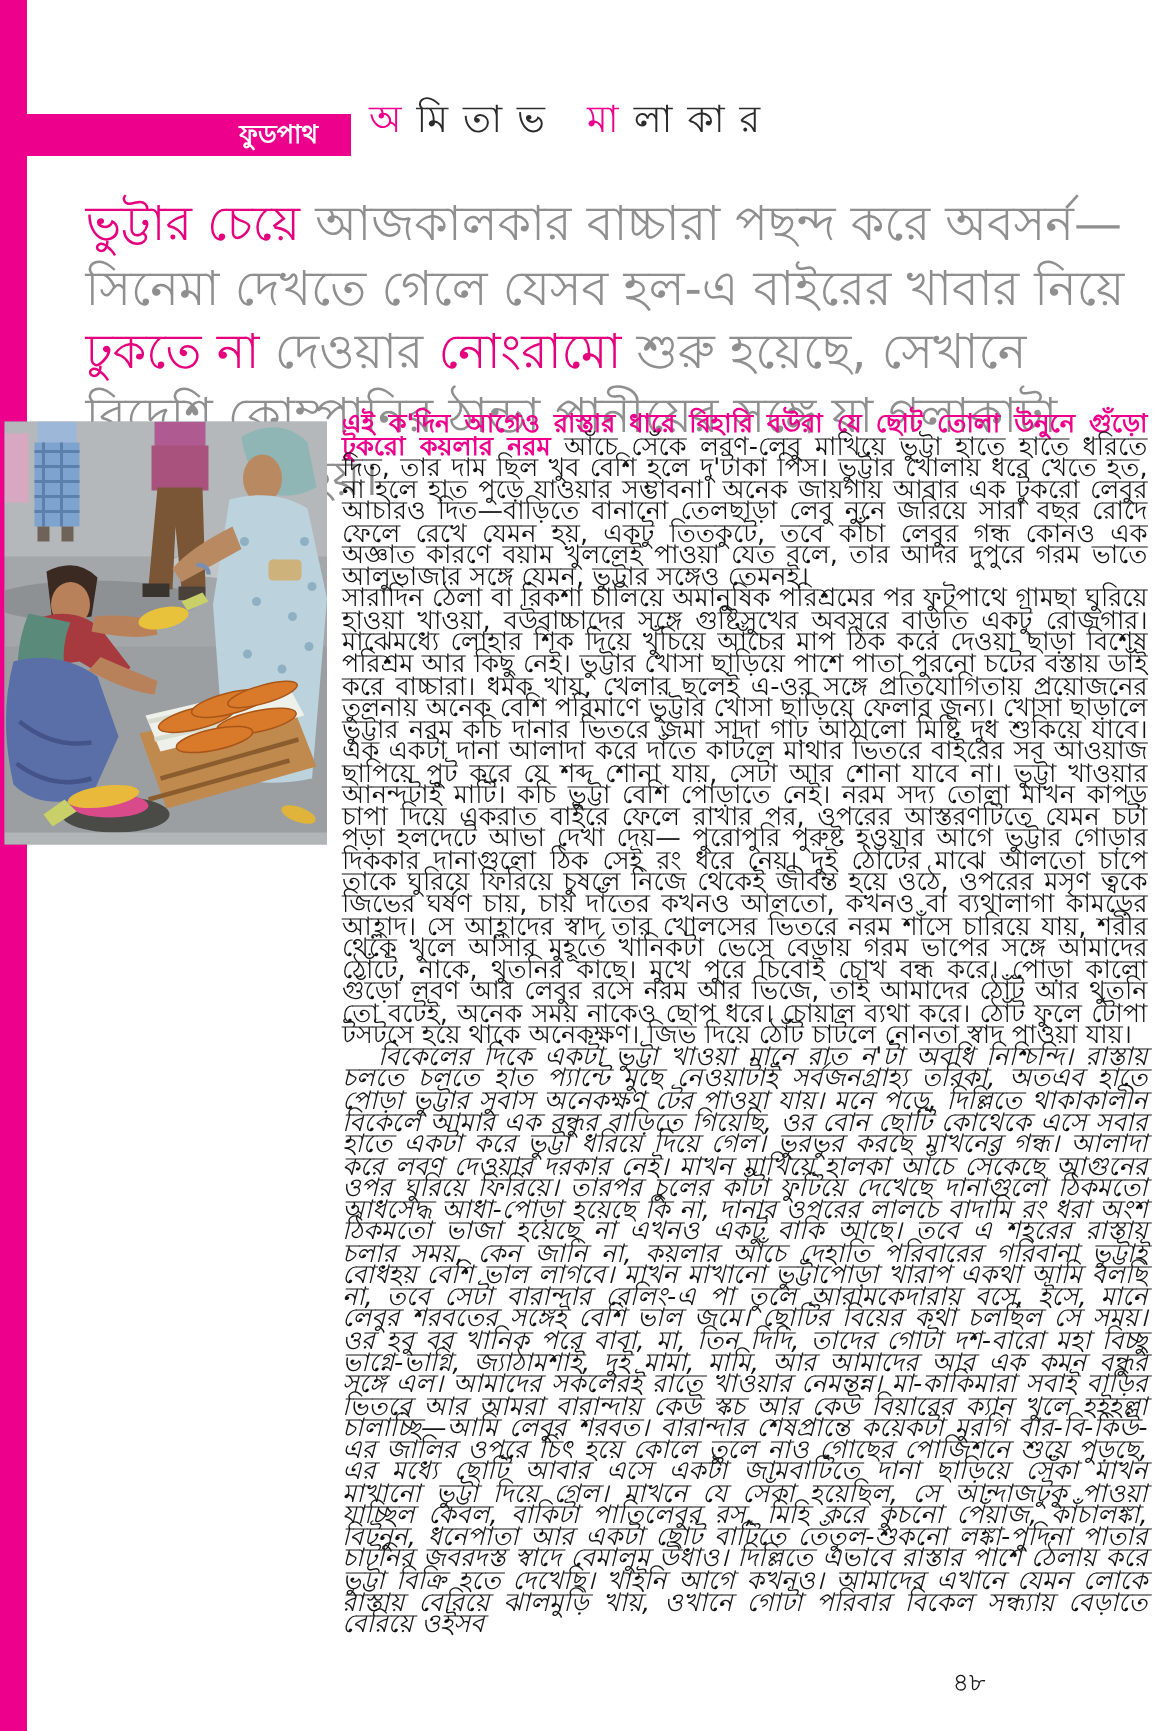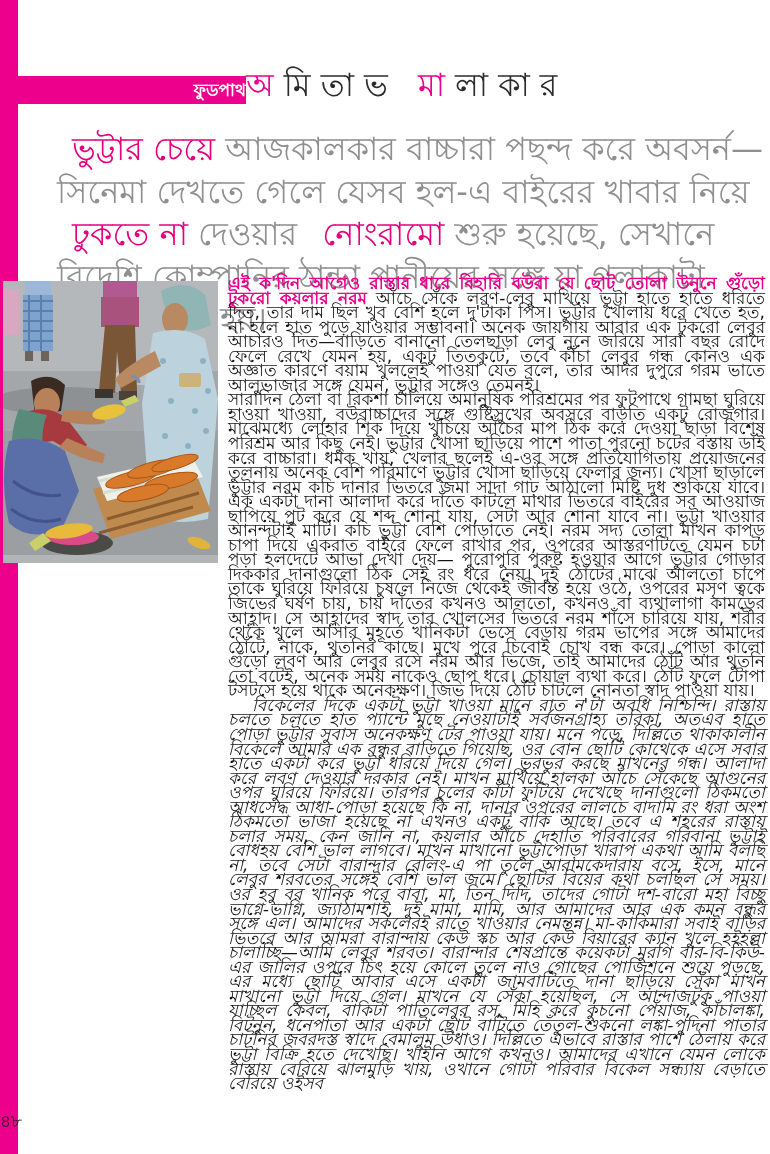--- a/index.html
+++ b/index.html
@@ -11,61 +11,61 @@
     font-family:"DejaVu Sans","Liberation Sans",sans-serif;
     overflow:hidden;
   }
   
   .left-strip{
     position:absolute;left:0;top:0;width:18px;height:1154px;
     background:#ec008c;
   }
   
   .kicker-band{
-    position:absolute;left:16px;top:76px;width:230px;height:28px;
+    position:absolute;left:4px;top:76px;width:230px;height:28px;
     background:#ec008c;
     display:flex;align-items:center;justify-content:flex-end;
-    padding-right:0;box-sizing:border-box;
+    padding-right:22px;box-sizing:border-box;
   }
   .kicker-band span{
     color:#ffffff;font-size:17px;font-weight:bold;line-height:1;
   }
   
   .author{
     position:absolute;left:246px;top:60px;margin:0;
-    font-size:32px;font-weight:normal;color:#2b2b2b;
+    font-size:25px;font-weight:normal;color:#2b2b2b;
     letter-spacing:10px;white-space:nowrap;
   }
   .author .accent{color:#ec008c;}
   
   .headline{
     position:absolute;left:57px;top:128px;width:708px;margin:0;
     font-size:32px;font-weight:normal;line-height:1.33;
     color:#8f8f8f;
   }
-  .headline .hl{color:#e5007d;margin-left:15px;}
+  .headline .hl{color:#e5007d;}
   
   .photo{
     position:absolute;left:3px;top:281px;width:215px;height:282px;
     margin:0;overflow:hidden;background:#a7abae;
   }
   .photo svg{display:block;width:100%;height:100%;}
   
   .body-text{
     position:absolute;left:228px;top:276px;width:537px;
     font-size:17px;line-height:14.55px;color:#141414;
     text-align:justify;
   }
   .body-text p{margin:0;}
   .body-text p.indent{text-indent:24px;font-style:italic;}
   .lead{color:#ec008c;font-weight:bold;}
   
   .page-number{
     position:absolute;left:0;top:1108px;width:657px;
-    text-align:left;font-size:17px;color:#1a1a1a;
+    text-align:right;font-size:17px;color:#1a1a1a;
   }
 </style>
 </head>
 <body>
 
 <div class="page">
 
   <div class="left-strip"></div>
 
   <div class="kicker-band">

